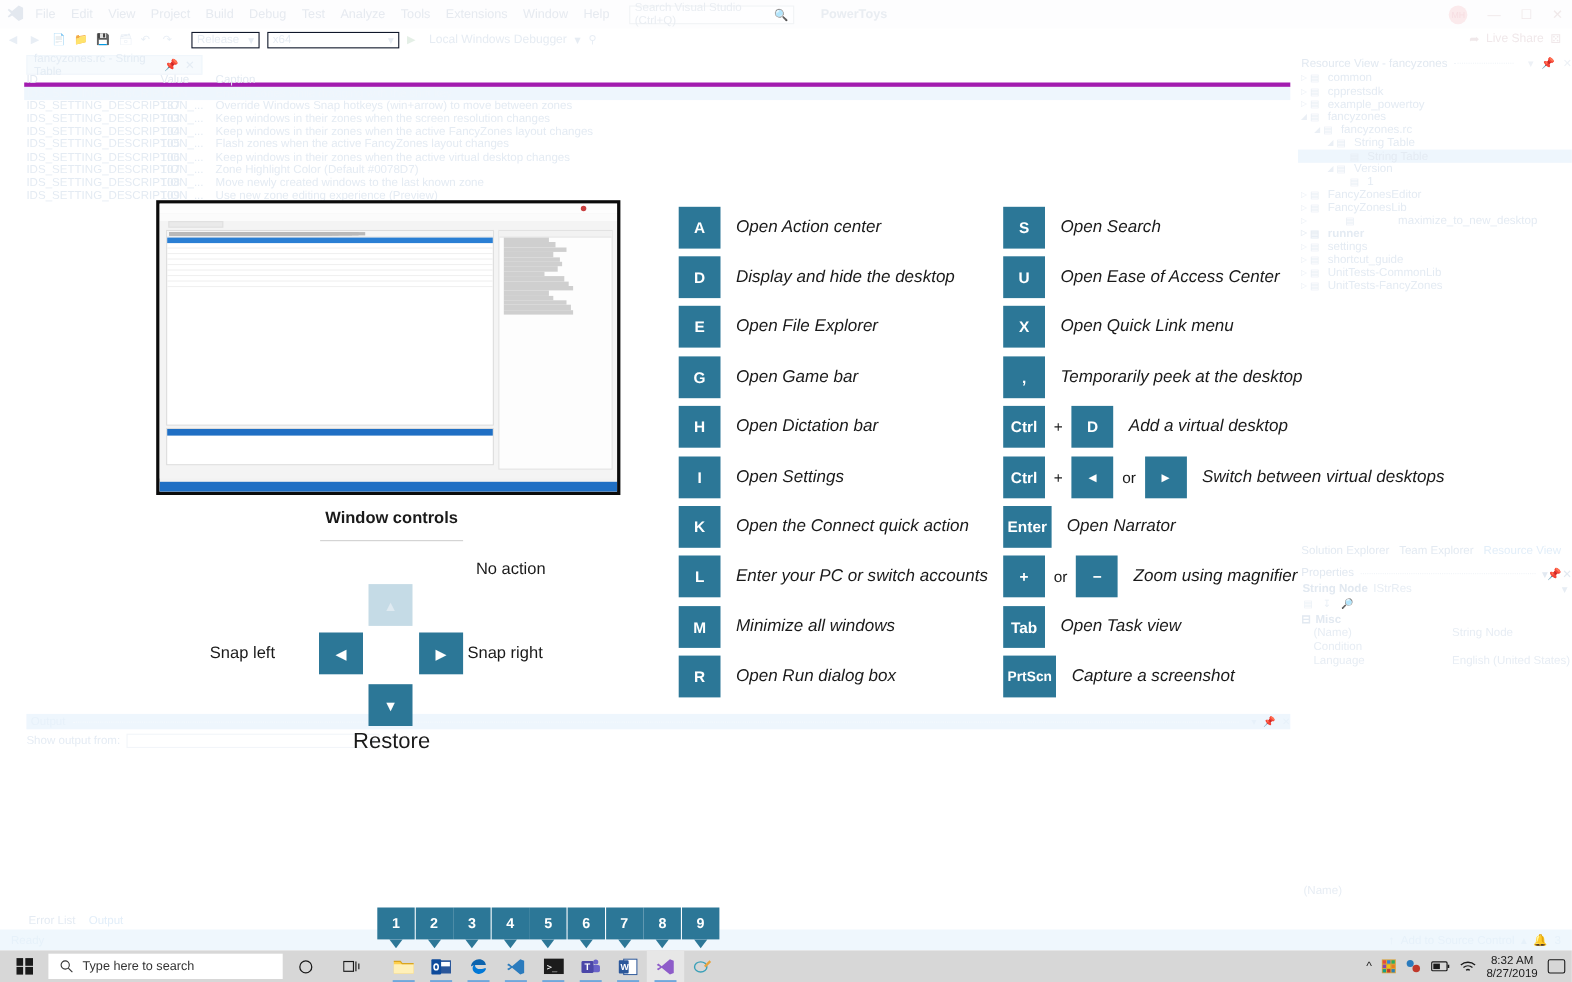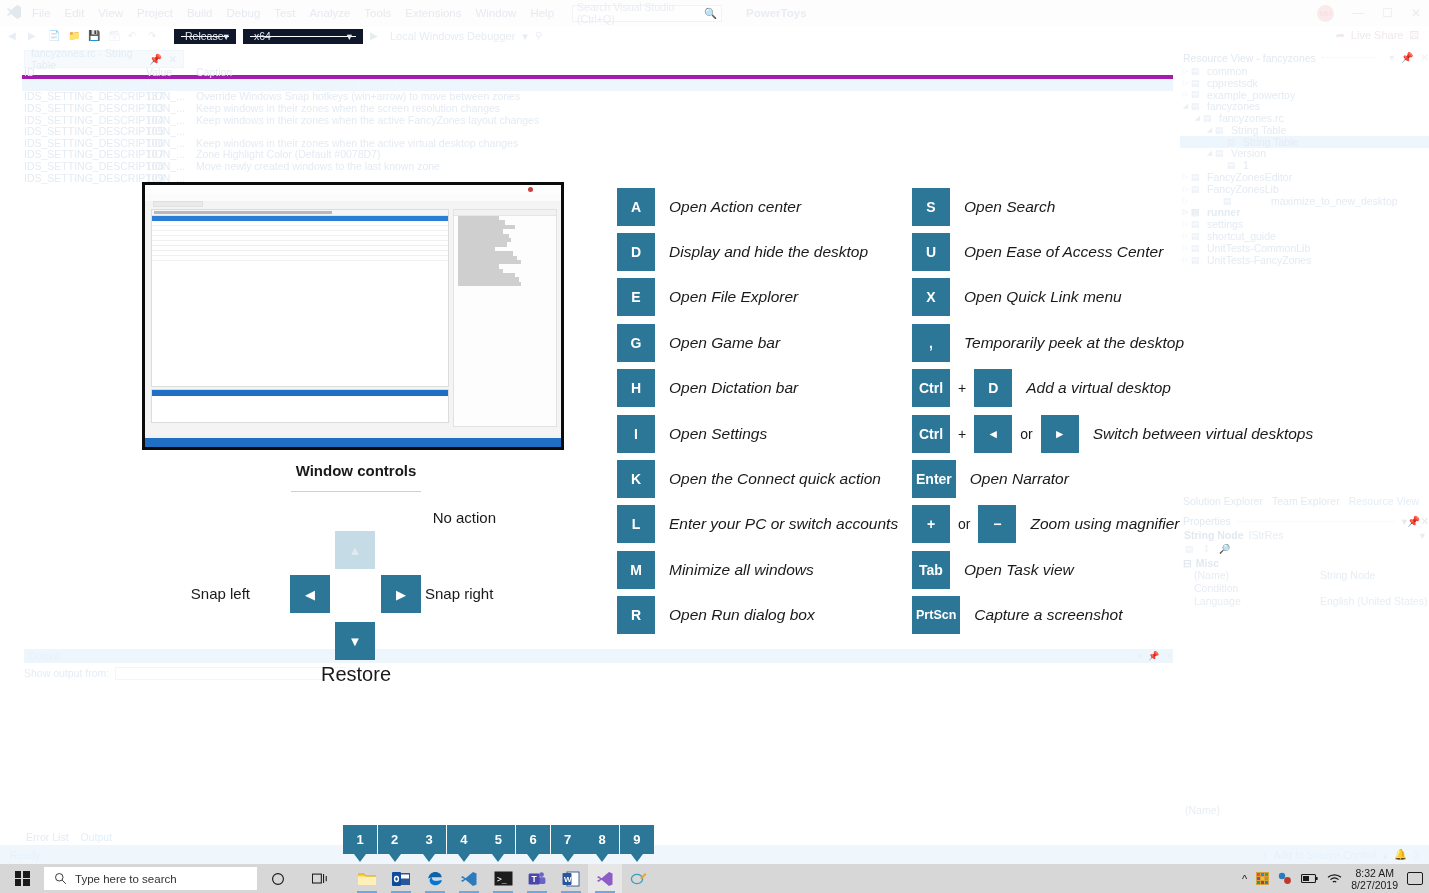--- a/index.html
+++ b/index.html
@@ -53,21 +53,21 @@
     font-size: 11px; color: #f0e8ea;
   }
 
   .vs-toolbar {
     position: absolute; left: 0; top: 26px; width: 1200px; height: 20px;
     display: flex; align-items: center; gap: 7px;
     padding-left: 8px; font-size: 11px; color: #e6ecf3;
   }
   .vs-tb-icon { width: 13px; height: 13px; color: #e8eef5; font-size: 10px; }
   .vs-combo {
-    height: 15px; border: 7px solid #0f172a; background: #fff;
+    height: 15px; border: 1px solid #0f172a; background: #fff;
     font-size: 10.5px; color: #e6ecf3; padding: 0 4px;
     display: flex; align-items: center; justify-content: space-between;
   }
 
   
   .vs-tab {
     position: absolute; left: 24px; top: 50px; width: 160px; height: 18px;
     background: #f6fafd; border: 1px solid #f0f6fb;
     font-size: 10.5px; color: #e4ecf4;
     display: flex; align-items: center; padding: 0 6px; gap: 6px;
@@ -379,39 +379,41 @@
             <div class="st-c-cap">Keep windows in their zones when the screen resolution changes</div>
           </div>
           <div class="st-row">
             <div class="st-c-id">IDS_SETTING_DESCRIPTION_...</div>
             <div class="st-c-val">104</div>
             <div class="st-c-cap">Keep windows in their zones when the active FancyZones layout changes</div>
           </div>
           <div class="st-row">
             <div class="st-c-id">IDS_SETTING_DESCRIPTION_...</div>
             <div class="st-c-val">105</div>
+            <div class="st-c-cap">Flash zones when the active FancyZones layout changes</div>
           </div>
           <div class="st-row">
             <div class="st-c-id">IDS_SETTING_DESCRIPTION_...</div>
             <div class="st-c-val">106</div>
             <div class="st-c-cap">Keep windows in their zones when the active virtual desktop changes</div>
           </div>
           <div class="st-row">
             <div class="st-c-id">IDS_SETTING_DESCRIPTION_...</div>
             <div class="st-c-val">107</div>
             <div class="st-c-cap">Zone Highlight Color (Default #0078D7)</div>
           </div>
           <div class="st-row">
             <div class="st-c-id">IDS_SETTING_DESCRIPTION_...</div>
             <div class="st-c-val">108</div>
             <div class="st-c-cap">Move newly created windows to the last known zone</div>
           </div>
           <div class="st-row">
             <div class="st-c-id">IDS_SETTING_DESCRIPTION_...</div>
             <div class="st-c-val">109</div>
+            <div class="st-c-cap">Use new zone editing experience (Preview)</div>
           </div>
         </div>
     </div>
 
     <div class="rv">
       <div class="rv-title">
         <span>Resource View - fancyzones</span>
         <span class="dots"></span>
         <span class="ic">▾</span>
         <span class="ic">📌</span>

